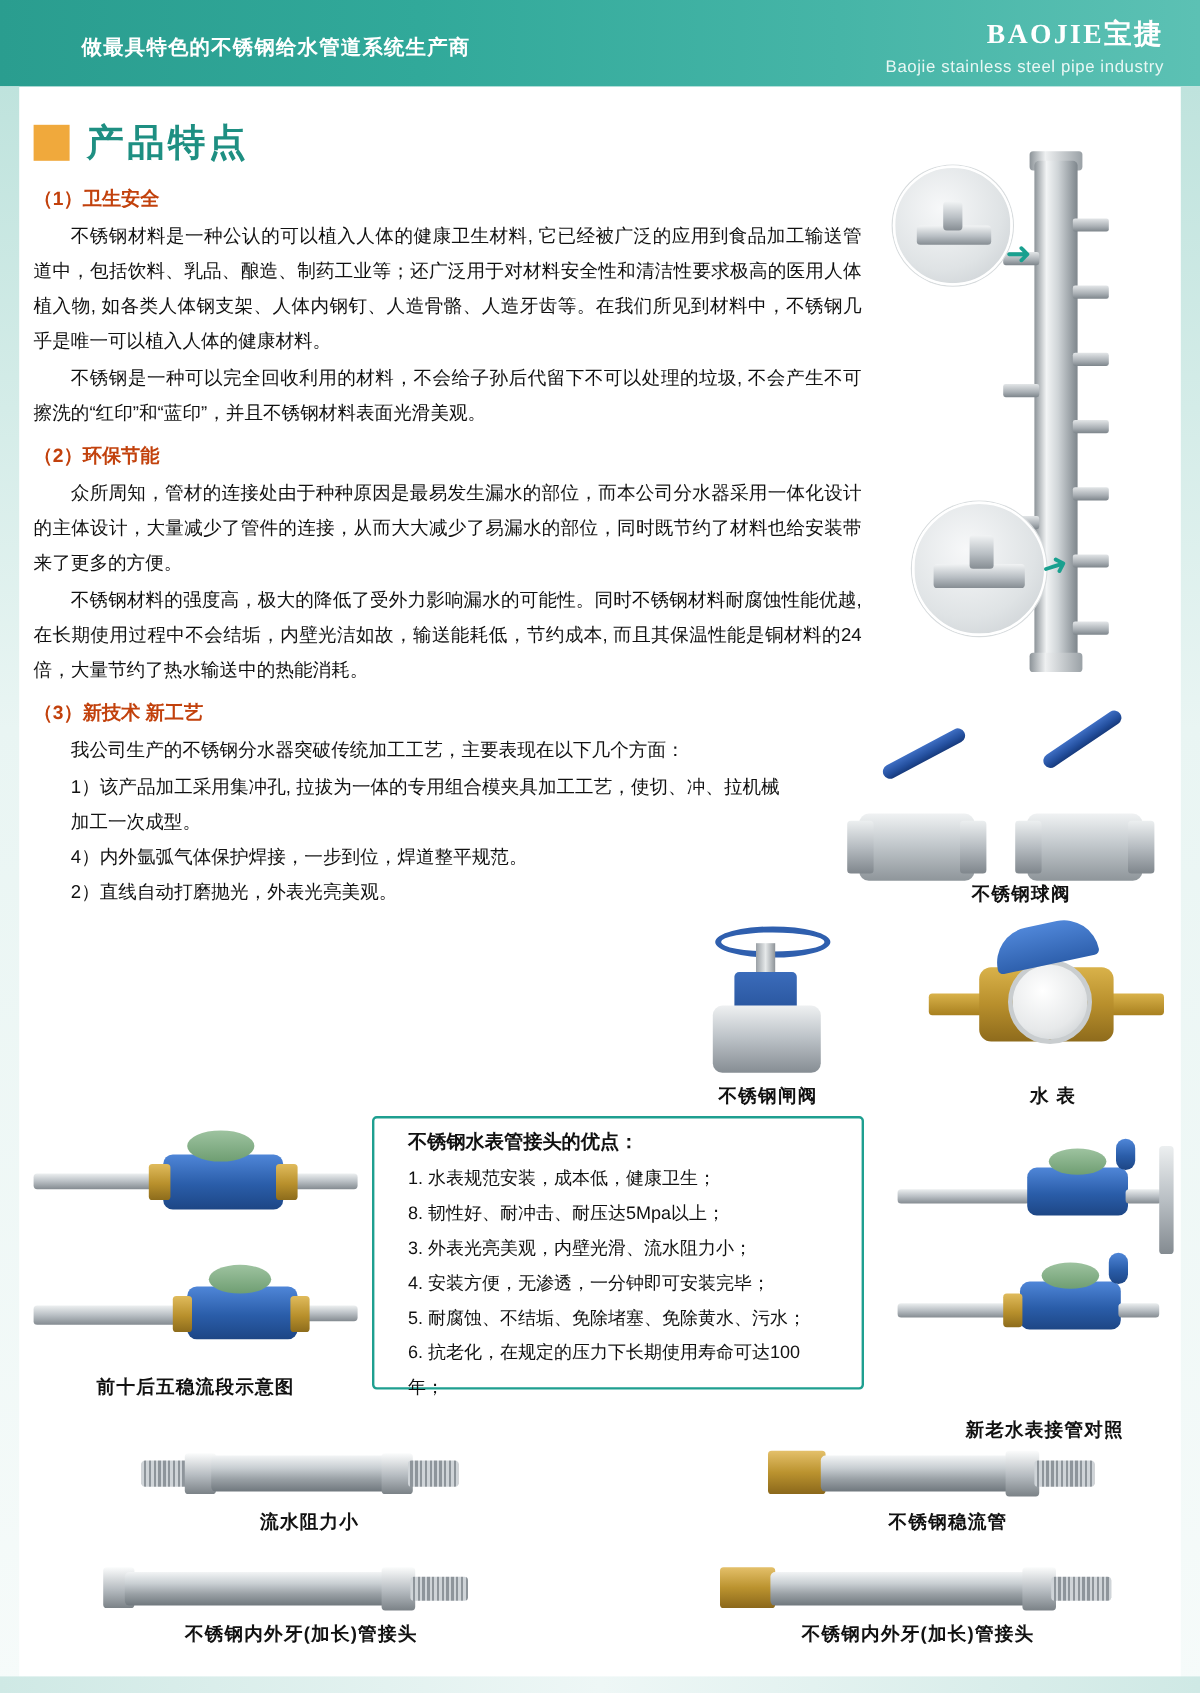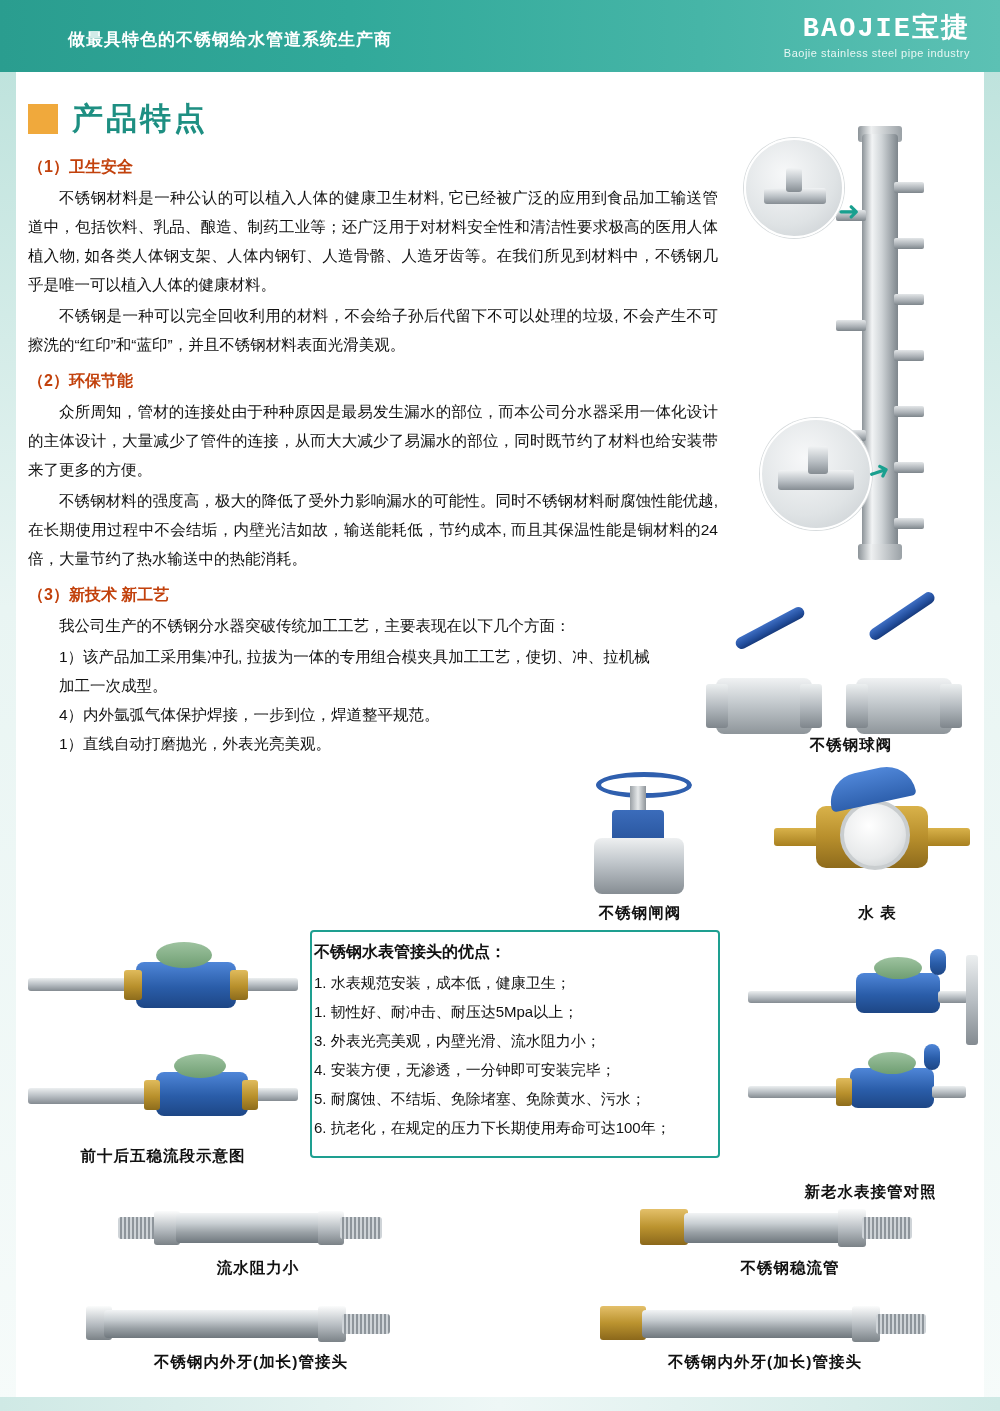--- a/index.html
+++ b/index.html
@@ -30,30 +30,30 @@
     font-weight: bold;
     letter-spacing: 1px;
   }
   .logo-block {
     position: absolute;
     right: 30px; top: 14px;
     text-align: right;
   }
   .logo-main {
     color: #ffffff;
-    font-size: 27px;
+    font-size: 23px;
     font-weight: bold;
     letter-spacing: 2px;
     line-height: 30px;
-    font-family: Liberation Mono, monospace;
+    font-family: Liberation Serif, serif;
     text-align: right;
   }
   .logo-sub {
     color: #e8f7f4;
-    font-size: 11px;
+    font-size: 14px;
     letter-spacing: 0.5px;
     margin-top: 3px;
     margin-left: 37px;
   }
 
   
   .left-edge {
     position: absolute;
     left: 0; top: 72px;
     width: 16px; height: 1339px;
@@ -309,21 +309,21 @@
   }
 
   
   .adv-box {
     position: absolute;
     left: 310px; top: 930px;
     width: 410px; height: 228px;
     border: 2px solid #1e9f90;
     border-radius: 4px;
     background: #ffffff;
-    padding: 10px 2px;
+    padding: 10px 28px;
     box-sizing: border-box;
   }
   .adv-title {
     font-size: 16px;
     font-weight: bold;
     color: #111;
     margin-bottom: 5px;
   }
   .adv-item {
     font-size: 15px;
@@ -383,21 +383,21 @@
   <p class="sec-head">（2）环保节能</p>
   <p class="para">众所周知，管材的连接处由于种种原因是最易发生漏水的部位，而本公司分水器采用一体化设计的主体设计，大量减少了管件的连接，从而大大减少了易漏水的部位，同时既节约了材料也给安装带来了更多的方便。</p>
   <p class="para">不锈钢材料的强度高，极大的降低了受外力影响漏水的可能性。同时不锈钢材料耐腐蚀性能优越, 在长期使用过程中不会结垢，内壁光洁如故，输送能耗低，节约成本, 而且其保温性能是铜材料的24倍，大量节约了热水输送中的热能消耗。</p>
 
   <div class="gap"></div>
   <p class="sec-head">（3）新技术 新工艺</p>
   <p class="para">我公司生产的不锈钢分水器突破传统加工工艺，主要表现在以下几个方面：</p>
   <p class="list-item">1）该产品加工采用集冲孔, 拉拔为一体的专用组合模夹具加工工艺，使切、冲、拉机械</p>
   <p class="list-cont">加工一次成型。</p>
   <p class="list-item">4）内外氩弧气体保护焊接，一步到位，焊道整平规范。</p>
-  <p class="list-item">1）直线自动打磨抛光，外表光亮美观。</p>
+  <p class="list-item">2）直线自动打磨抛光，外表光亮美观。</p>
 </div>
 
 <div class="manifold">
   <div class="manifold-cap"></div>
   <div class="manifold-body"></div>
   <div class="manifold-cap bot"></div>
 
   <div class="branch" style="top:62px;"></div>
   <div class="branch" style="top:118px;"></div>
   <div class="branch" style="top:174px;"></div>
@@ -467,21 +467,21 @@
   <div class="meter-blue" style="left:128px; top:22px; width:92px; height:44px;"></div>
   <div class="meter-cap" style="left:146px; top:4px; width:52px; height:24px;"></div>
   <div class="brass" style="left:116px; top:30px; width:16px; height:30px;"></div>
   <div class="brass" style="left:214px; top:30px; width:16px; height:30px;"></div>
 </div>
 <div class="caption" style="left:28px; top:1146px; width:270px;">前十后五稳流段示意图</div>
 
 <div class="adv-box">
   <div class="adv-title">不锈钢水表管接头的优点：</div>
   <div class="adv-item">1. 水表规范安装，成本低，健康卫生；</div>
-  <div class="adv-item">1. 韧性好、耐冲击、耐压达5Mpa以上；</div>
+  <div class="adv-item">8. 韧性好、耐冲击、耐压达5Mpa以上；</div>
   <div class="adv-item">3. 外表光亮美观，内壁光滑、流水阻力小；</div>
   <div class="adv-item">4. 安装方便，无渗透，一分钟即可安装完毕；</div>
   <div class="adv-item">5. 耐腐蚀、不结垢、免除堵塞、免除黄水、污水；</div>
   <div class="adv-item">6. 抗老化，在规定的压力下长期使用寿命可达100年；</div>
 </div>
 
 <div class="assembly" style="left:748px; top:945px; width:245px; height:100px;">
   <div class="pipe-seg" style="left:0; top:46px; width:110px; height:12px;"></div>
   <div class="meter-blue" style="left:108px; top:28px; width:84px; height:40px;"></div>
   <div class="meter-cap" style="left:126px; top:12px; width:48px; height:22px;"></div>

